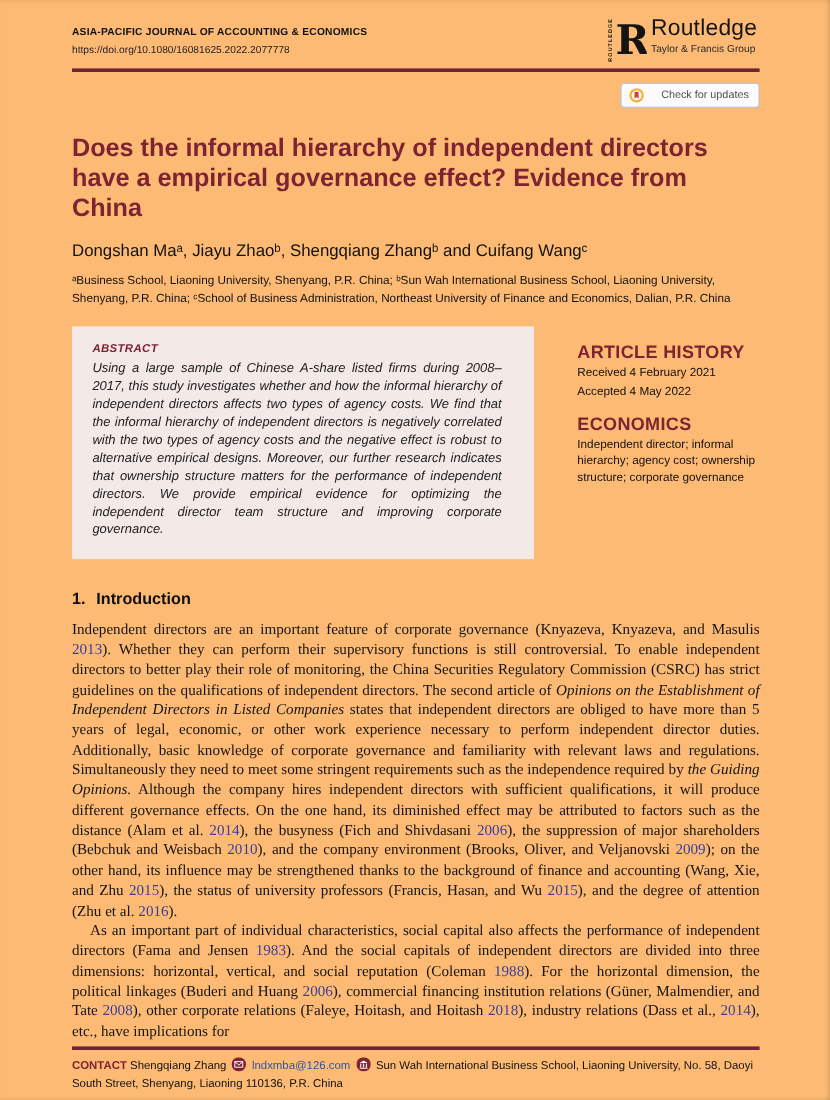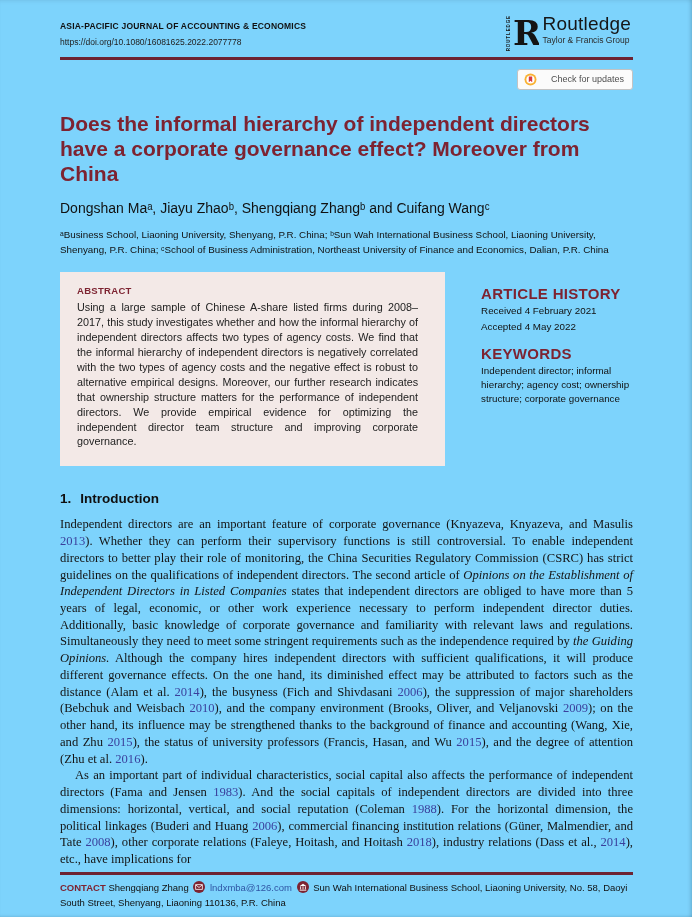--- a/index.html
+++ b/index.html
@@ -7,21 +7,21 @@
     --rule:#6d2433;
     --link-blue:#3a3f9c;
     --email-blue:#2f55a4;
     --abstract-bg:#f3e9e7;
     --badge-yellow:#f9b233;
   }
   *{margin:0;padding:0;box-sizing:border-box;}
   html,body{background:#ffffff;}
   body{font-family:"Liberation Sans","DejaVu Sans",sans-serif;color:#1a1a1a;}
   .page{
-    width:692px;height:917px;position:relative;background:#7dd3fc;
+    width:692px;height:917px;position:relative;background:#fdba74;
     padding:14px 59px 0 60px;overflow:hidden;
     box-shadow:inset -4px 0 4px -3px rgba(0,0,0,.18), inset 0 -3px 3px -2px rgba(0,0,0,.10), inset 0 4px 4px -3px rgba(0,0,0,.08);
   }
   
   .hdr{display:flex;justify-content:space-between;align-items:flex-start;}
   .hdr-left{margin-top:7px;}
   .journal{font-size:8.5px;font-weight:bold;letter-spacing:.2px;color:#111;}
   .doi{font-size:8.5px;color:#222;margin-top:3px;display:inline-block;text-decoration:none;}
   .logo{display:flex;align-items:flex-start;gap:4px;margin-right:2px;}
   .logo-mark{display:flex;align-items:center;}
@@ -32,21 +32,21 @@
   
   .badge-row{display:flex;justify-content:flex-end;margin-top:9px;}
   .badge{display:inline-flex;align-items:center;gap:14px;border:1px solid #c3c3c3;background:#fbfbfb;border-radius:3px;padding:3px 8px 3px 6px;cursor:pointer;}
   .badge-label{font-size:9px;color:#4f4f4f;}
   
   .title{margin-top:21px;font-size:21px;line-height:1.2;font-weight:bold;color:var(--maroon);max-width:562px;}
   .authors{margin-top:14px;font-size:14px;color:#111;}
   .affils{margin-top:12px;font-size:9.8px;line-height:1.5;color:#111;max-width:566px;}
   
   .abs-row{display:flex;gap:36px;margin-top:15px;}
-  .abs-box{width:392px;background:var(--abstract-bg);padding:13px 27px 17px 17px;}
+  .abs-box{width:392px;background:var(--abstract-bg);padding:13px 27px 17px 17px;font-style:italic;}
   .abs-head{font-size:9.5px;font-weight:bold;color:var(--maroon);letter-spacing:.3px;}
   .abs-text{margin-top:4px;font-size:10.8px;line-height:1.38;text-align:justify;color:#222;}
   .meta-col{width:155px;padding-top:13px;}
   .meta-head{font-size:15px;font-weight:bold;color:var(--maroon);letter-spacing:.3px;}
   .meta-text{font-size:9.8px;line-height:1.42;color:#111;margin-top:2px;}
   .meta-block+.meta-block{margin-top:11px;}
   
   .sec-head{margin-top:25px;font-size:13.5px;font-weight:bold;color:#0f0f0f;}
   .sec-head .num{margin-right:9px;}
   .body-text{margin-top:10px;font-family:"Liberation Serif","DejaVu Serif",serif;font-size:12.6px;line-height:1.33;text-align:justify;color:#141414;}
@@ -93,37 +93,37 @@
     <span class="badge">
       <svg width="13" height="13" viewBox="0 0 13 13">
         <circle cx="6.5" cy="6.5" r="6" fill="var(--badge-yellow)"></circle>
         <circle cx="6.5" cy="6.5" r="4.1" fill="#ffffff"></circle>
         <path d="M4.8 3.6h3.4v5.6L6.5 7.8 4.8 9.2z" fill="#d93a3f"></path>
       </svg>
       <span class="badge-label">Check for updates</span>
     </span>
   </div>
 
-  <h1 class="title">Does the informal hierarchy of independent directors have a corporate governance effect? Moreover from China</h1>
+  <h1 class="title">Does the informal hierarchy of independent directors have a empirical governance effect? Evidence from China</h1>
   <div class="authors">Dongshan Maᵃ, Jiayu Zhaoᵇ, Shengqiang Zhangᵇ and Cuifang Wangᶜ</div>
   <div class="affils">ᵃBusiness School, Liaoning University, Shenyang, P.R. China; ᵇSun Wah International Business School, Liaoning University, Shenyang, P.R. China; ᶜSchool of Business Administration, Northeast University of Finance and Economics, Dalian, P.R. China</div>
 
   <div class="abs-row">
     <div class="abs-box">
       <div class="abs-head">ABSTRACT</div>
       <div class="abs-text">Using a large sample of Chinese A-share listed firms during 2008–2017, this study investigates whether and how the informal hierarchy of independent directors affects two types of agency costs. We find that the informal hierarchy of independent directors is negatively correlated with the two types of agency costs and the negative effect is robust to alternative empirical designs. Moreover, our further research indicates that ownership structure matters for the performance of independent directors. We provide empirical evidence for optimizing the independent director team structure and improving corporate governance.</div>
     </div>
     <div class="meta-col">
       <div class="meta-block">
         <div class="meta-head">ARTICLE HISTORY</div>
         <div class="meta-text">Received 4 February 2021</div>
         <div class="meta-text">Accepted 4 May 2022</div>
       </div>
       <div class="meta-block">
-        <div class="meta-head">KEYWORDS</div>
+        <div class="meta-head">ECONOMICS</div>
         <div class="meta-text">Independent director; informal hierarchy; agency cost; ownership structure; corporate governance</div>
       </div>
     </div>
   </div>
 
   <h2 class="sec-head">
     <span class="num">1.</span><span>Introduction</span>
   </h2>
   <div class="body-text">
     <p>Independent directors are an important feature of corporate governance (Knyazeva, Knyazeva, and Masulis <span class="cite-year">2013</span>). Whether they can perform their supervisory functions is still controversial. To enable independent directors to better play their role of monitoring, the China Securities Regulatory Commission (CSRC) has strict guidelines on the qualifications of independent directors. The second article of <i>Opinions on the Establishment of Independent Directors in Listed Companies</i> states that independent directors are obliged to have more than 5 years of legal, economic, or other work experience necessary to perform independent director duties. Additionally, basic knowledge of corporate governance and familiarity with relevant laws and regulations. Simultaneously they need to meet some stringent requirements such as the independence required by <i>the Guiding Opinions.</i> Although the company hires independent directors with sufficient qualifications, it will produce different governance effects. On the one hand, its diminished effect may be attributed to factors such as the distance (Alam et al. <span class="cite-year">2014</span>), the busyness (Fich and Shivdasani <span class="cite-year">2006</span>), the suppression of major shareholders (Bebchuk and Weisbach <span class="cite-year">2010</span>), and the company environment (Brooks, Oliver, and Veljanovski <span class="cite-year">2009</span>); on the other hand, its influence may be strengthened thanks to the background of finance and accounting (Wang, Xie, and Zhu <span class="cite-year">2015</span>), the status of university professors (Francis, Hasan, and Wu <span class="cite-year">2015</span>), and the degree of attention (Zhu et al. <span class="cite-year">2016</span>).</p>

